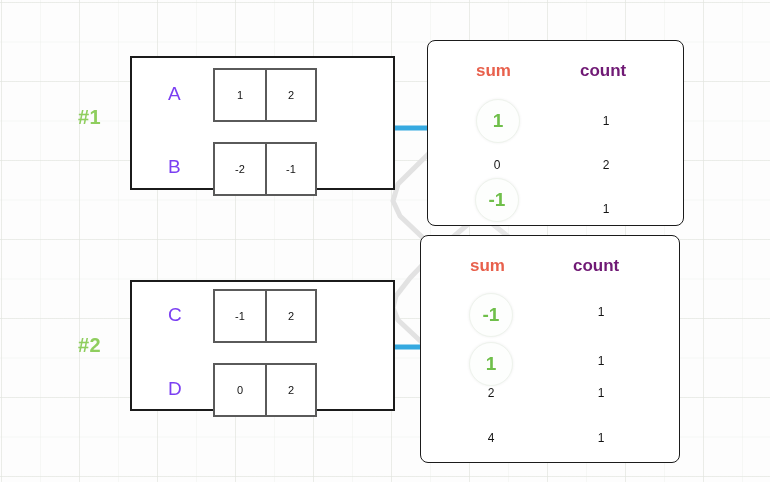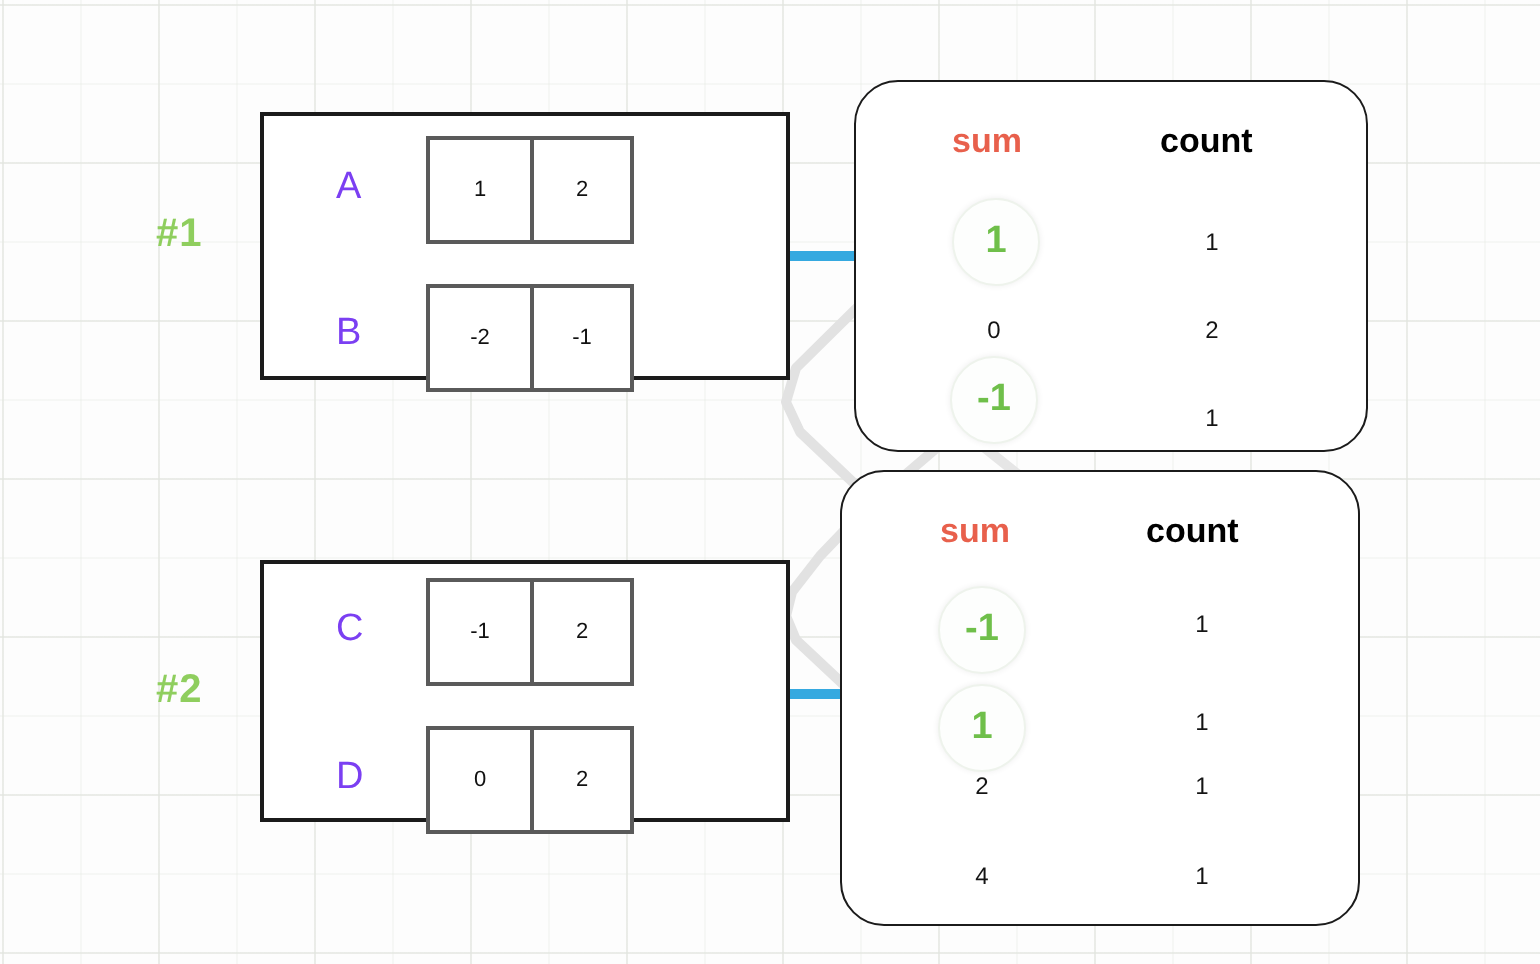--- a/index.html
+++ b/index.html
@@ -77,31 +77,31 @@
     color: #8fce5e;
     font-size: 20px;
     font-weight: 700;
     letter-spacing: 0.5px;
   }
 
   
   .round-panel {
     position: absolute;
     border: 1.6px solid #1b1b1b;
-    border-radius: 22px;
+    border-radius: 8px;
     background: #ffffff;
     box-sizing: border-box;
   }
   .panel-head {
     position: absolute;
     font-size: 17px;
     font-weight: 700;
     color: #e8604c;
   }
-  .panel-head.count { color: #000000; }
+  .panel-head.count { color: #701a75; }
   .cellval {
     position: absolute;
     font-size: 12px;
     color: #141414;
     text-align: center;
     transform: translate(-50%, -50%);
     white-space: nowrap;
   }
   .cellval.hl {
     font-size: 19px;

